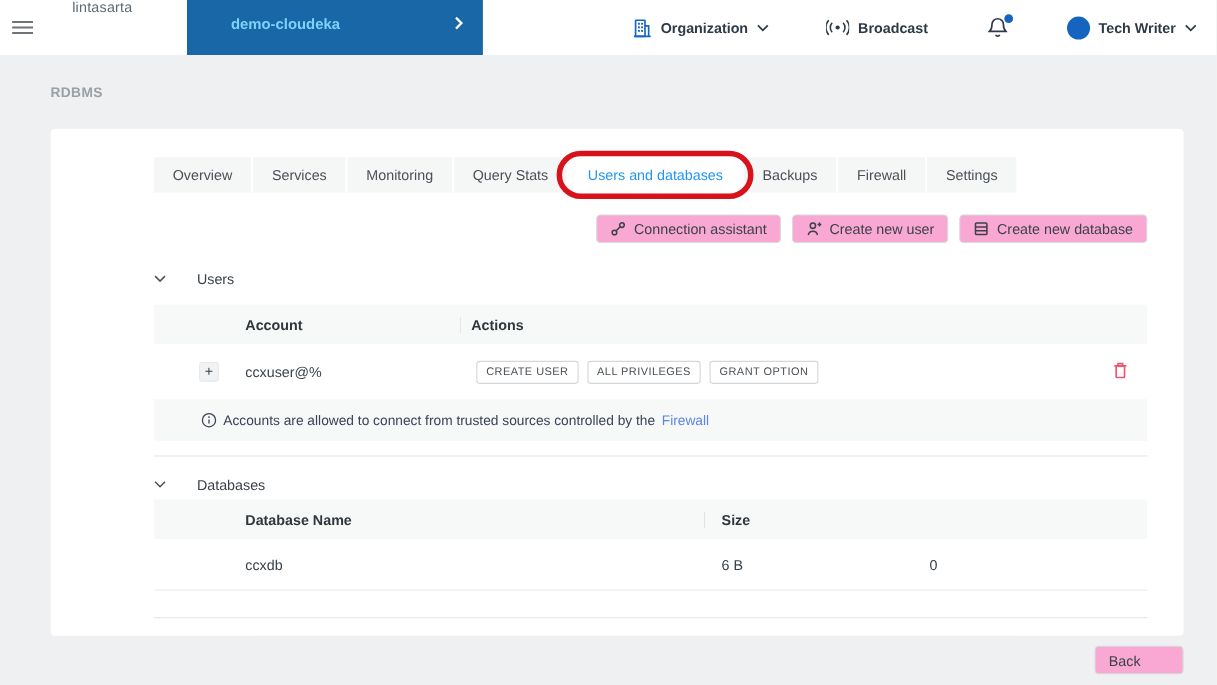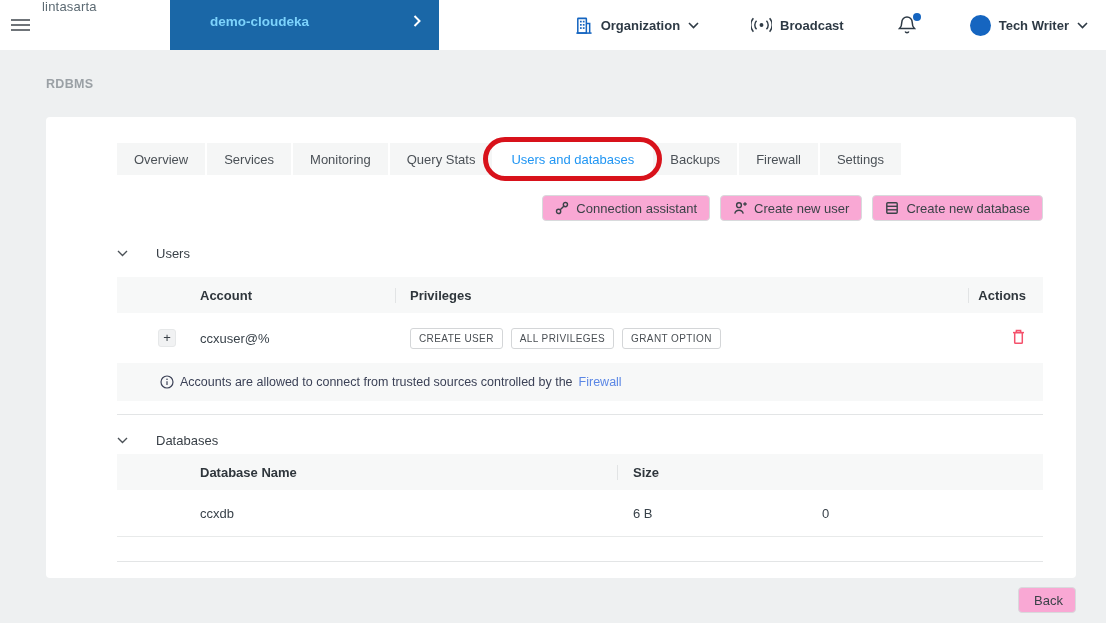--- a/index.html
+++ b/index.html
@@ -8,37 +8,37 @@
     --delete-red:#f4516c; --link-blue:#5b87e5;
   }
   *{margin:0;padding:0;box-sizing:border-box;}
   body{font-family:"Liberation Sans",sans-serif;background:#e9ebec;}
   .page{width:1106px;height:623px;position:relative;background:#eef0f1;overflow:hidden;}
 
   
   .topbar{height:50px;background:#fff;display:flex;align-items:stretch;position:relative;}
   .menu-btn{width:40px;display:flex;align-items:center;justify-content:center;cursor:pointer;}
   .menu-btn svg{display:block;}
-  .brand{display:flex;flex-direction:column;line-height:1;padding-right:26px;min-width:130px;}
+  .brand{display:flex;justify-content:center;line-height:1;padding-right:26px;min-width:130px;}
   .brand-top{font-size:13px;color:#5c6a73;letter-spacing:.2px;margin-left:2px;}
   .brand-main{font-size:26px;font-weight:bold;font-style:italic;color:var(--brand-blue);letter-spacing:-1px;margin-top:1px;}
   .brand-main .red{color:var(--brand-red);}
   .project-box{width:269px;background:var(--project-bar-blue);color:#7dd3fc;display:flex;align-items:center;justify-content:space-between;padding:0 18px 8px 40px;cursor:pointer;}
   .project-box .pname{font-size:13.5px;font-weight:bold;}
   .topbar-right{flex:1;display:flex;align-items:center;justify-content:flex-end;gap:52px;padding-right:18px;}
   .tb-item{display:flex;align-items:center;gap:8px;font-size:13px;font-weight:bold;color:#2e3a45;cursor:pointer;}
   .bell-wrap{position:relative;width:22px;height:22px;display:flex;align-items:center;justify-content:center;}
   .bell-dot{position:absolute;top:-1px;right:-3px;width:8px;height:8px;border-radius:50%;background:var(--accent-blue);}
   .avatar{width:21px;height:21px;border-radius:50%;background:var(--accent-blue);}
 
   
   .breadcrumb{position:absolute;top:77px;left:46px;font-size:12.5px;font-weight:bold;color:#9aa0a5;letter-spacing:.3px;}
 
   
-  .card{position:absolute;top:117px;left:46px;width:1030px;height:461px;background:#fff;border-radius:4px;padding:26px 33px 0 71px;}
+  .card{position:absolute;top:117px;left:46px;width:1030px;height:461px;background:#fff;border-radius:4px;padding:26px 33px 0 94px;}
 
   
   .tabbar{display:flex;gap:2px;height:32px;overflow:visible;}
   .tab{background:#f5f6f6;display:flex;align-items:center;padding:0 17px;font-size:13px;color:#4b5157;cursor:pointer;white-space:nowrap;}
   .tab-wrap{position:relative;display:flex;}
   .tab.active{background:#fff;color:var(--active-tab-blue);}
   .annotation{position:absolute;top:-6px;bottom:-6px;left:-11px;right:-11px;border:5px solid var(--annotation-red);border-radius:24px;pointer-events:none;}
 
   
   .toolbar{margin-top:20px;display:flex;justify-content:flex-end;gap:10px;}
@@ -68,21 +68,21 @@
   .chips{display:flex;gap:8px;}
   .chip{border:1px solid #d4d6d8;border-radius:3px;background:#fff;font-size:10px;letter-spacing:.4px;color:#4a4f54;padding:4px 8px;white-space:nowrap;}
   .trash-btn{display:inline-flex;cursor:pointer;}
   .note-row{display:flex;align-items:center;height:38px;background:#f7f8f8;font-size:12.5px;color:#3c4257;padding-left:43px;gap:6px;}
   .note-row a{color:var(--link-blue);text-decoration:none;cursor:pointer;}
   .divider{margin-top:13px;border-top:1px solid #e3e5e6;}
   .divider.low{margin-top:24px;}
 
   
   .back-row{position:absolute;top:587px;left:0;width:1076px;display:flex;justify-content:flex-end;}
-  .btn.back{width:58px;justify-content:flex-end;}
+  .btn.back{width:81px;justify-content:flex-start;}
 </style>
 </head>
 <body>
 
 <div class="page">
 
   <div class="topbar">
     <div class="menu-btn">
       <svg width="19" height="14" viewBox="0 0 19 14">
           <g stroke="#6f7479" stroke-width="2">
@@ -208,21 +208,20 @@
       <svg width="11" height="7" viewBox="0 0 11 7">
           <polyline points="1,1 5.5,5.5 10,1" fill="none" stroke="#4b5157" stroke-width="1.4"></polyline>
         </svg>
       <span class="label">Users</span>
     </div>
 
     <div class="tbl">
       <div class="thead">
         <div class="c-expand"></div>
         <div class="c-account">Account</div>
-        <div class="c-priv vline">Privileges</div>
         <div class="c-actions vline">Actions</div>
       </div>
       <div class="trow">
         <div class="c-expand">
           <div class="expand-btn">+</div>
         </div>
         <div class="c-account">ccxuser@%</div>
         <div class="c-priv">
           <div class="chips">
             <span class="chip">CREATE USER</span>

